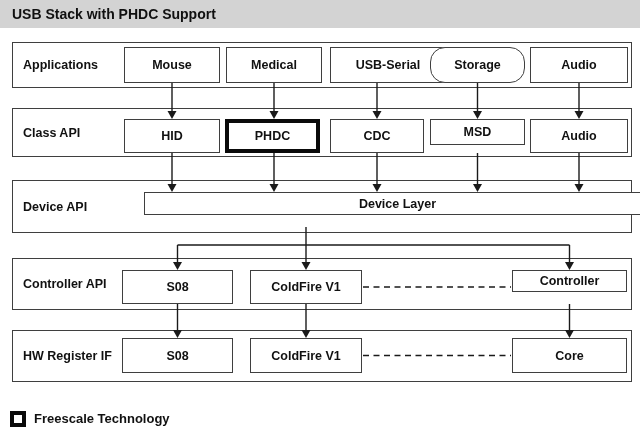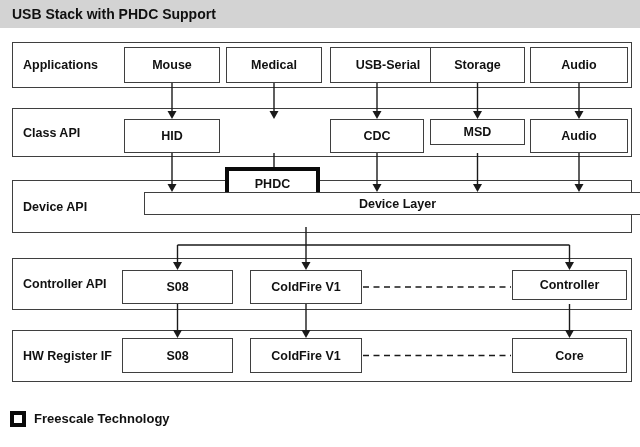--- a/index.html
+++ b/index.html
@@ -103,34 +103,34 @@
     <line x1="569.5" y1="304" x2="569.5" y2="331"></line>
       <polygon points="565,330 574,330 569.5,338"></polygon>
 
     <line class="dashed" x1="363" y1="287" x2="511" y2="287"></line>
     <line class="dashed" x1="363" y1="355.5" x2="511" y2="355.5"></line>
   </svg>
 
   <div class="node" style="left:124px;top:47px;width:96px;height:36px;">Mouse</div>
   <div class="node" style="left:226px;top:47px;width:96px;height:36px;">Medical</div>
   <div class="node" style="left:330px;top:47px;width:116px;height:36px;">USB-Serial</div>
-  <div class="node" style="left:430px;top:47px;width:95px;height:36px;">Storage</div>
+  <div class="node" style="left:430px;top:47px;width:95px;height:36px;border-radius:15px;">Storage</div>
   <div class="node" style="left:530px;top:47px;width:98px;height:36px;">Audio</div>
 
   <div class="node" style="left:124px;top:119px;width:96px;height:34px;">HID</div>
-  <div class="node highlight" style="left:225px;top:119px;width:95px;height:34px;margin-top:48px;">PHDC</div>
+  <div class="node highlight" style="left:225px;top:119px;width:95px;height:34px;">PHDC</div>
   <div class="node" style="left:330px;top:119px;width:94px;height:34px;">CDC</div>
   <div class="node" style="left:430px;top:119px;width:95px;height:26px;">MSD</div>
   <div class="node" style="left:530px;top:119px;width:98px;height:34px;">Audio</div>
 
   <div class="node" style="left:123px;top:192px;width:507px;height:23px;margin-left:21px;">Device Layer</div>
 
   <div class="node" style="left:122px;top:270px;width:111px;height:34px;">S08</div>
   <div class="node" style="left:250px;top:270px;width:112px;height:34px;">ColdFire V1</div>
-  <div class="node" style="left:512px;top:270px;width:115px;height:30px;">Controller</div>
+  <div class="node" style="left:512px;top:270px;width:115px;height:22px;">Controller</div>
 
   <div class="node" style="left:122px;top:338px;width:111px;height:35px;">S08</div>
   <div class="node" style="left:250px;top:338px;width:112px;height:35px;">ColdFire V1</div>
   <div class="node" style="left:512px;top:338px;width:115px;height:35px;">Core</div>
 
   <div class="legend">
     <span class="legend-swatch"></span>
     <span class="legend-label">Freescale Technology</span>
   </div>
 

